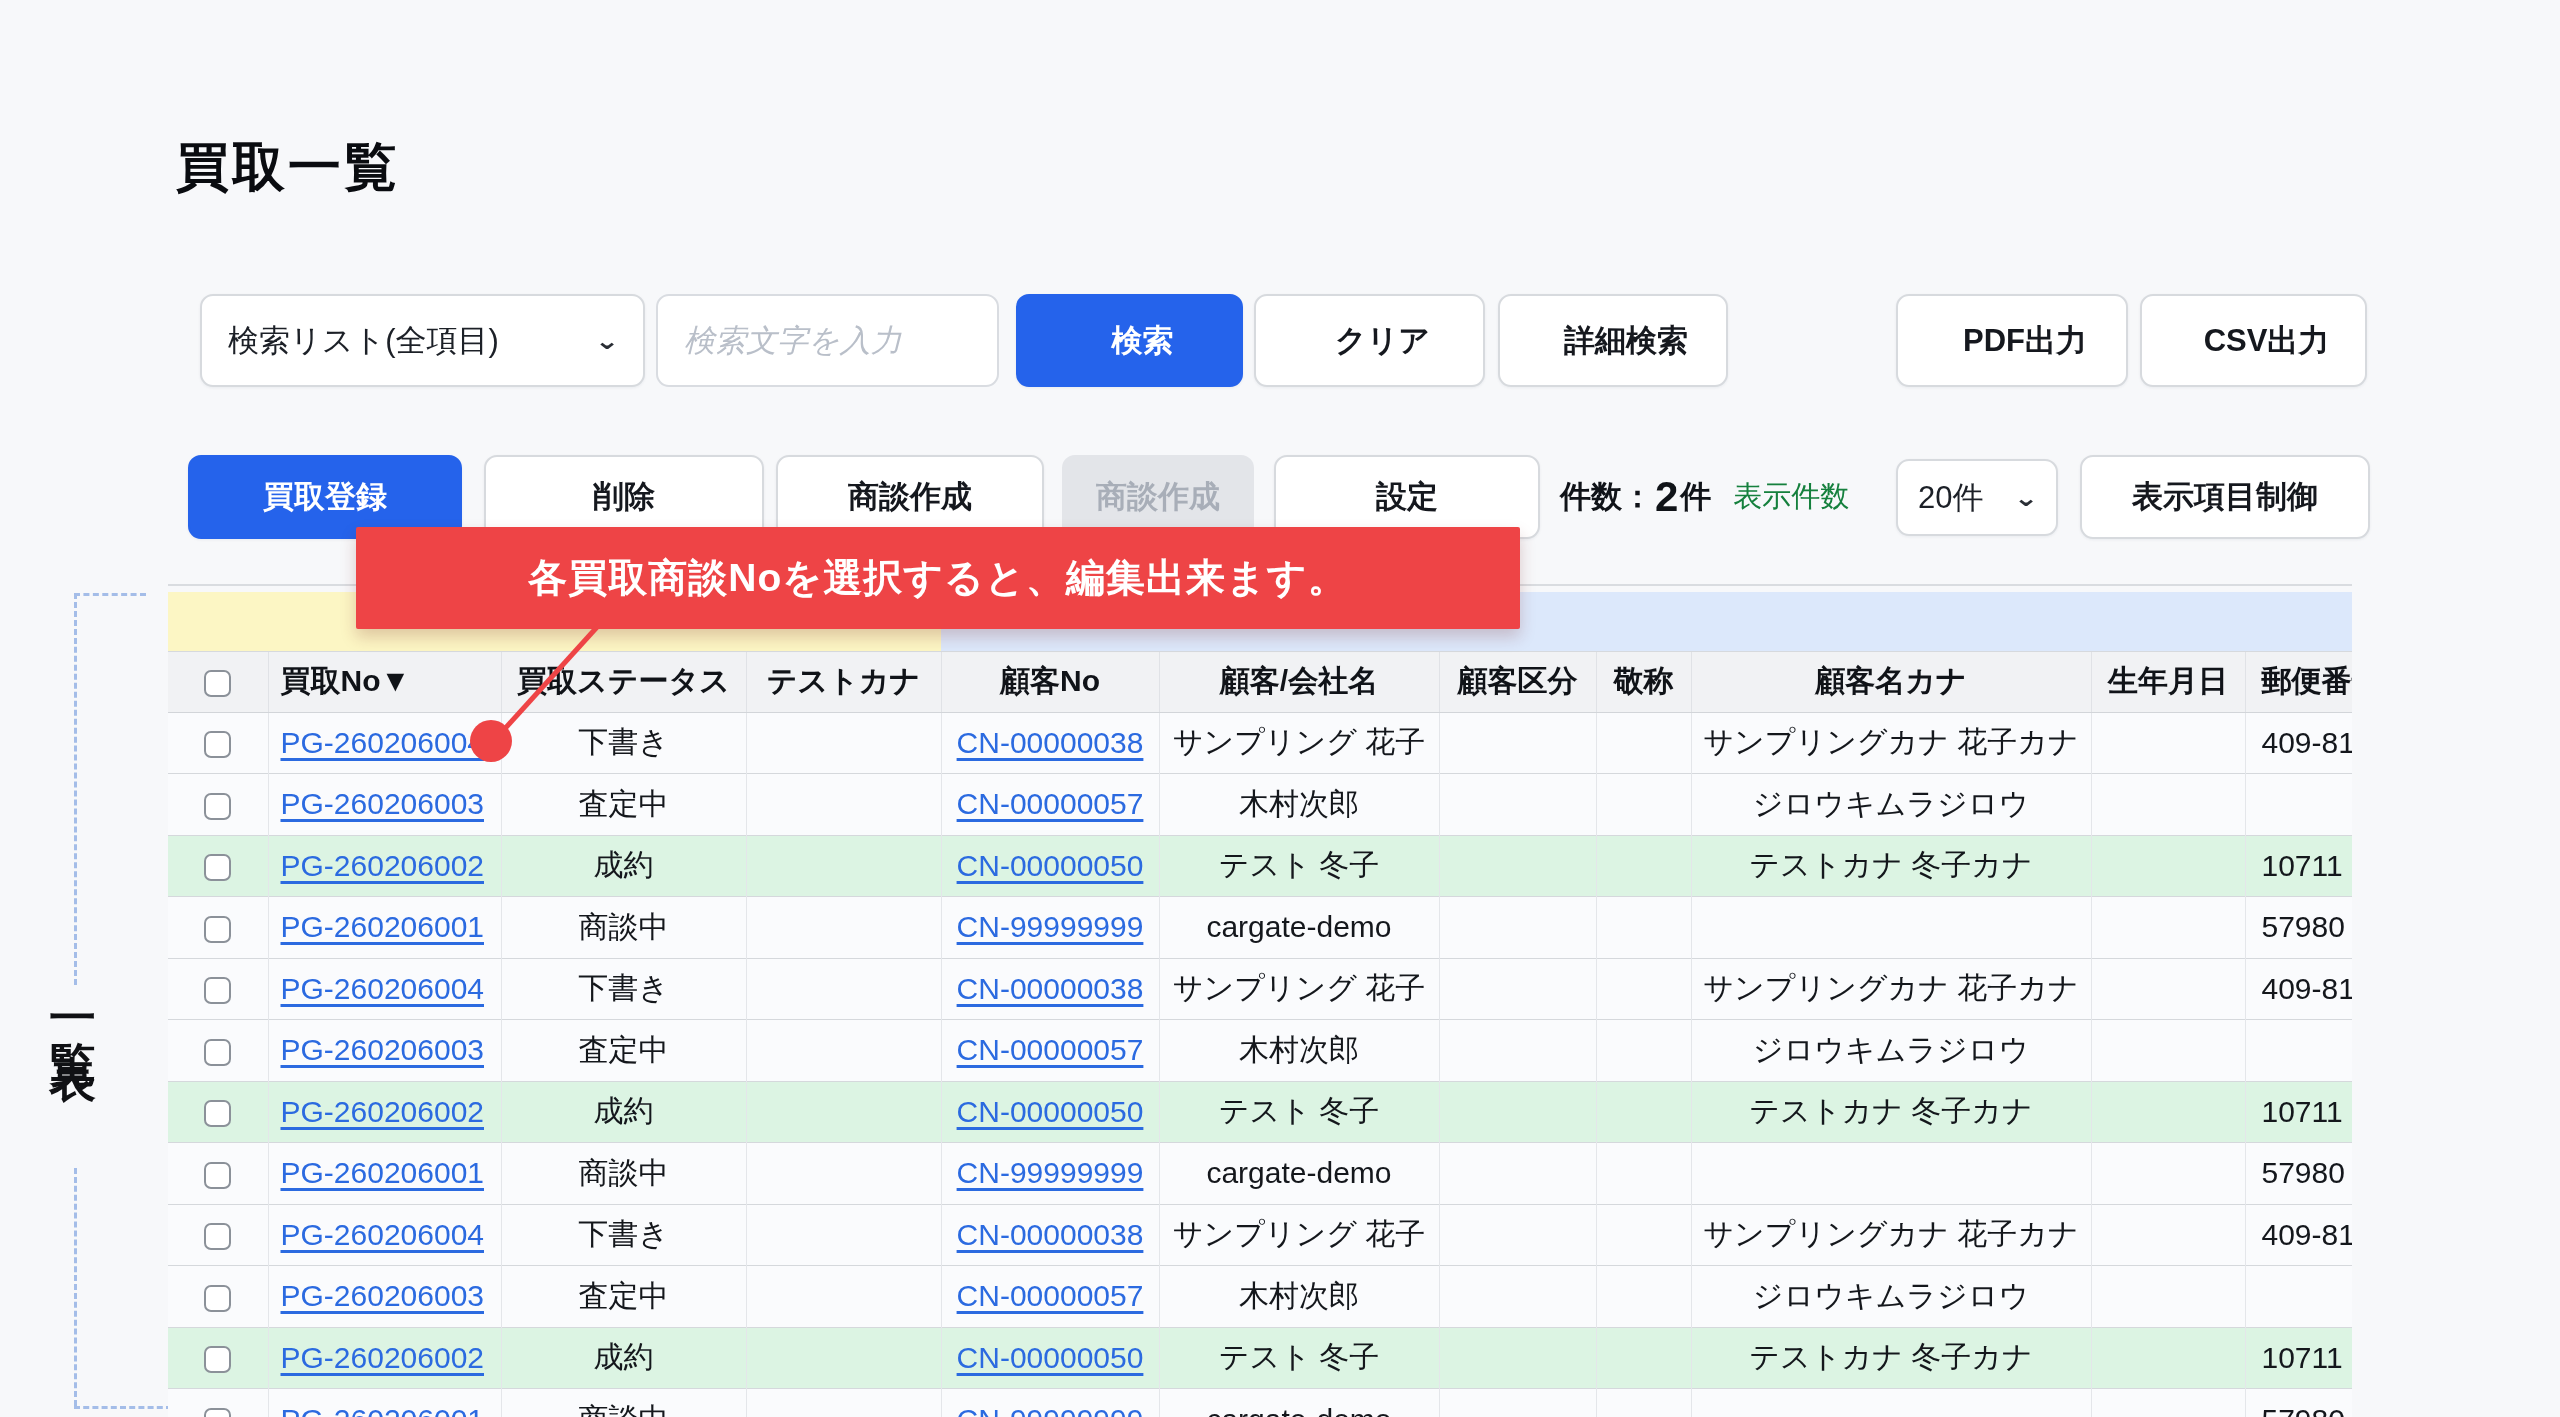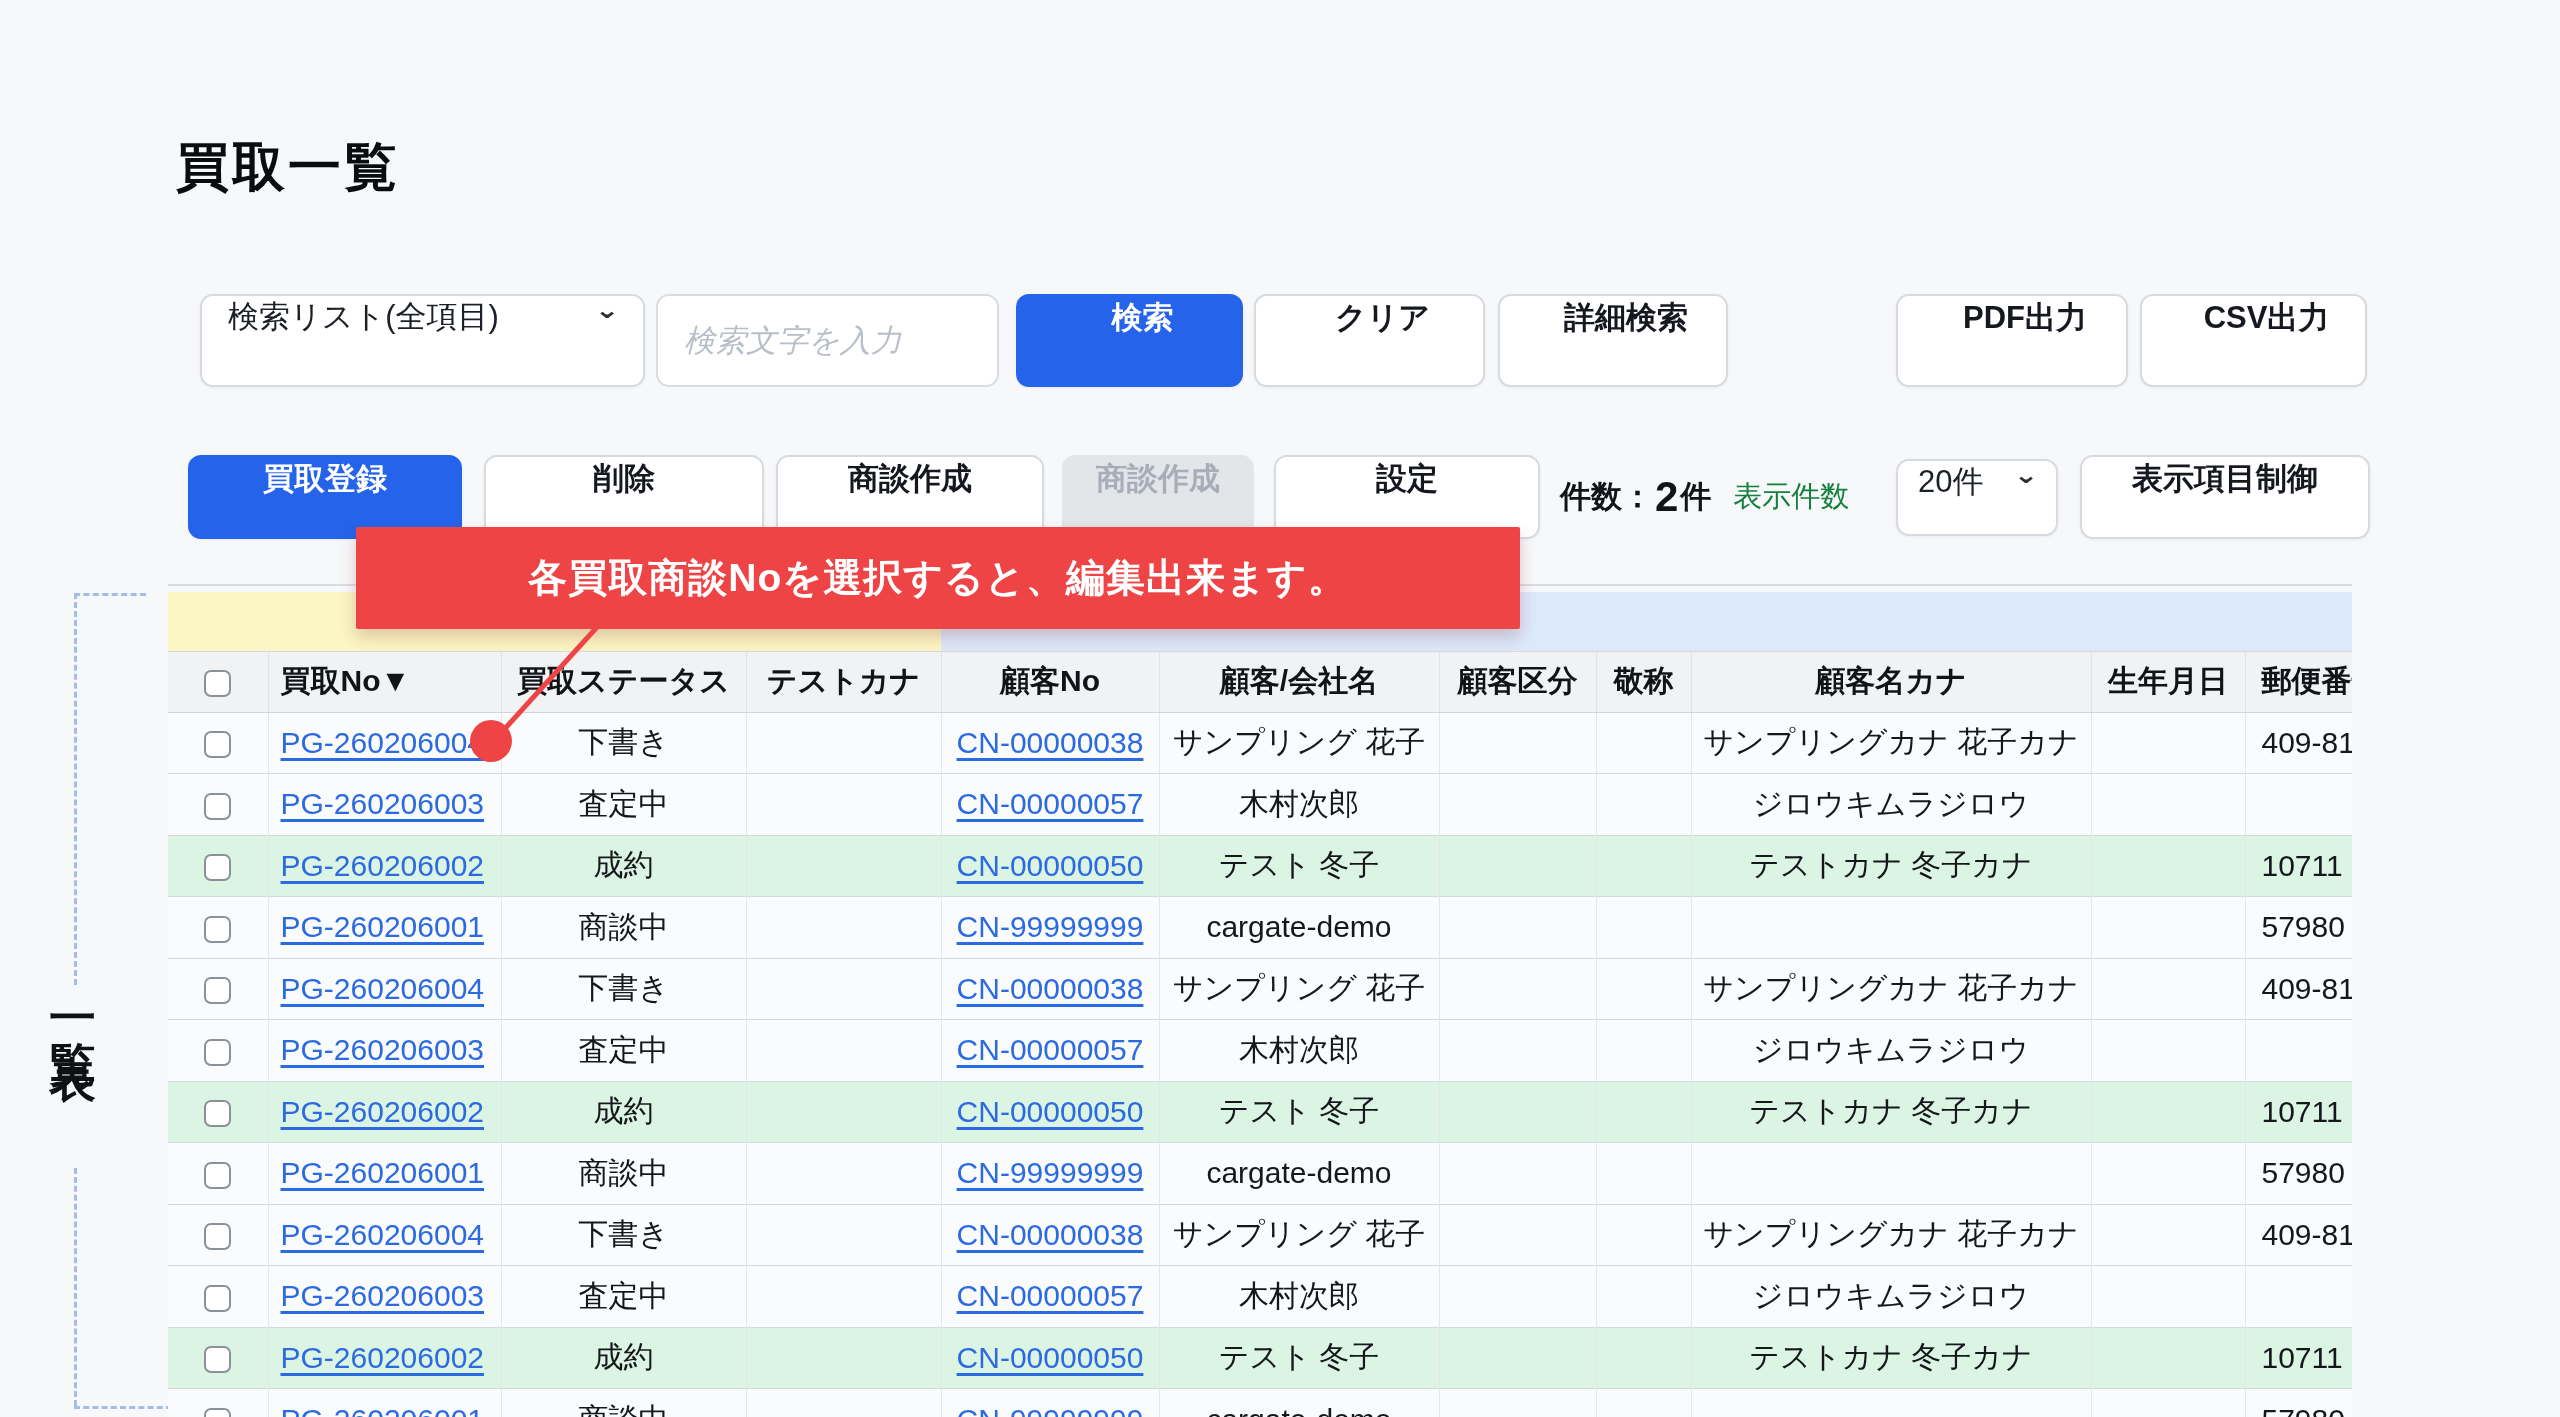--- a/index.html
+++ b/index.html
@@ -8,21 +8,21 @@
     background:#f7f8fa; font-family:"Liberation Sans","DejaVu Sans",sans-serif;
     color:#14171c;
   }
   
   .title{
     position:absolute; left:176px; top:132px; margin:0;
     font-size:53px; font-weight:800; letter-spacing:3px; color:#0a0c10;
   }
   
   .ctl{
-    position:absolute; box-sizing:border-box; display:flex; align-items:flex-start;
+    position:absolute; box-sizing:border-box; display:flex; align-items:center;
     justify-content:center; background:#fff; border:2px solid #d7dade;
     border-radius:13px; font-size:31px; font-weight:700; color:#15181e;
     box-shadow:0 1px 3px rgba(20,30,60,.06); cursor:pointer;
     font-family:inherit; white-space:nowrap;
   }
   .row1{ top:294px; height:93px;padding-left:32px; }
   .row2{ top:455px; height:84px; }
   .primary{ background:#2563eb; border-color:#2563eb; color:#fff; }
   .disabled{ background:#e3e5e9; border-color:#e3e5e9; color:#a8aeb8; box-shadow:none; cursor:default; }
   .selectbox{ justify-content:space-between; padding:0 26px; font-weight:400; color:#1c2027; }

